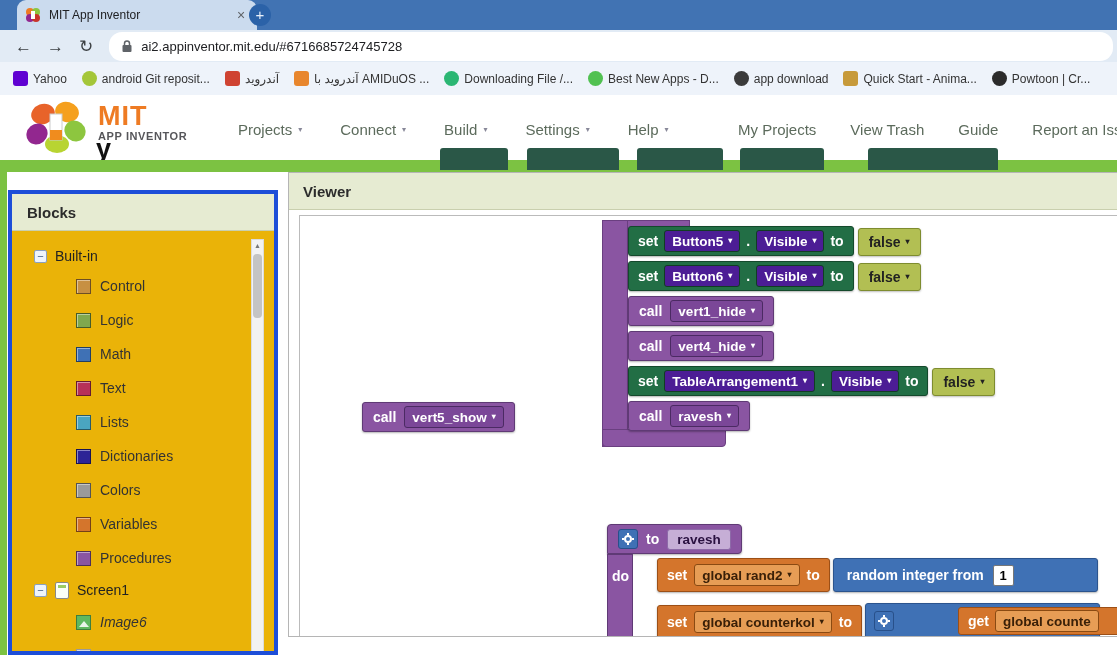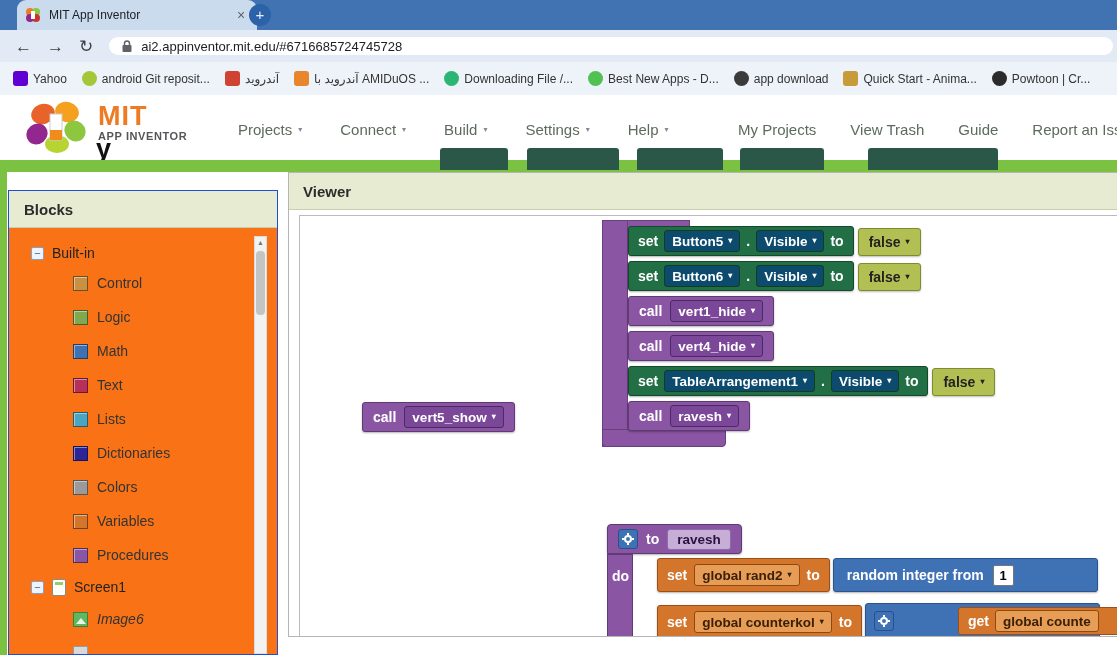--- a/index.html
+++ b/index.html
@@ -11,21 +11,21 @@
   .titlebar { position:absolute; left:0; top:0; width:100%; height:30px; background:#4173b3; }
   .tab { position:absolute; left:17px; top:0; width:240px; height:30px; background:#cbdbee;
          border-radius:9px 9px 0 0; display:flex; align-items:center; padding:0 8px; }
   .tab-title { font-size:12px; color:#202124; margin-left:8px; flex:1; white-space:nowrap; overflow:hidden; }
   .tab-close { color:#5f6368; font-size:14px; width:16px; text-align:center; }
   .newtab-btn { position:absolute; left:249px; top:4px; width:22px; height:22px; border-radius:50%;
                 background:#2b62a8; color:#e8f0fa; font-size:15px; line-height:21px; text-align:center; }
   .navbar { position:absolute; top:30px; left:0; width:100%; height:32px; background:#e2ebf5;
             display:flex; align-items:center; }
   .nav-icon { font-size:17px; color:#3c4043; margin-left:15px; line-height:1; }
-  .addressbar { margin-left:16px; margin-right:4px; flex:1; height:18px; background:#fff;
+  .addressbar { margin-left:16px; margin-right:4px; flex:1; height:29px; background:#fff;
                 border-radius:13px; display:flex; align-items:center; padding:0 12px; }
   .url { font-size:13px; color:#202124; margin-left:8px; white-space:nowrap; }
   .bookmarksbar { position:absolute; top:62px; width:100%; height:33px; background:#eef3fa;
                   display:flex; align-items:center; padding-left:10px; gap:9px; overflow:hidden; }
   .bm { display:flex; align-items:center; gap:5px; font-size:12px; color:#333;
         white-space:nowrap; padding:0 3px; }
   .bm-icon { width:15px; height:15px; border-radius:3px; flex:0 0 auto; }
   .bm-icon.round { border-radius:50%; }
 
   
@@ -44,22 +44,22 @@
   .partial-text { position:absolute; left:96px; top:134px; font-size:27px; font-weight:bold; color:#111; z-index:3; }
 
   
   .green-strip { position:absolute; left:0; top:160px; width:100%; height:12px; background:#7cc242; z-index:3; }
   .green-left  { position:absolute; left:0; top:160px; width:7px; height:495px; background:#7cc242; z-index:3; }
   .cut-btn { position:absolute; top:148px; height:22px; background:#2a5747; border-radius:3px 3px 0 0; z-index:4; }
 
   
   .panel-header { height:37px; background:#e6ebd2; border-bottom:1px solid #c9cfae;
                   display:flex; align-items:center; font-weight:bold; font-size:15px; color:#2c2c2c; }
-  .blocks-panel { position:absolute; left:8px; top:190px; width:270px; height:465px; background:#f97316;
-                  border:1px solid #1d4ed8; z-index:2; overflow:hidden; }
+  .blocks-panel { position:absolute; left:8px; top:190px; width:270px; height:465px; background:#eab308;
+                  border:4px solid #1d4ed8; z-index:2; overflow:hidden; }
   .blocks-panel .panel-header { padding-left:15px; }
   .viewer-panel { position:absolute; left:288px; top:172px; width:829px; height:465px; background:#fff;
                   border:1px solid #b5b5b5; border-right:none; z-index:2; overflow:hidden; }
   .viewer-panel .panel-header { padding-left:14px; }
 
   
   .tree { padding-top:12px; position:relative; }
   .tree-row { display:flex; align-items:center; }
   .toggle { width:13px; height:13px; border:1px solid #8aa0c0; background:#eef4fb; color:#44618a;
             font-size:11px; line-height:10px; text-align:center; margin-right:8px; border-radius:2px; flex:0 0 auto; }
@@ -90,21 +90,21 @@
   .stack-top { left:302px; top:4px; width:88px; height:9px; background:#8a55a2; border:1px solid #6a3f80; }
   .stack-bar { left:302px; top:4px; width:26px; height:227px; background:#8a55a2; border:1px solid #6a3f80; }
   .stack-lip { left:302px; top:213px; width:124px; height:18px; background:#8a55a2;
                border:1px solid #6a3f80; border-radius:0 0 4px 4px; }
   .block-row { position:absolute; display:flex; align-items:flex-end; gap:4px; }
   .set-block { display:flex; align-items:center; gap:6px; background:#226e45; border:1px solid #14492c;
                border-radius:3px; padding:0 9px; height:30px; color:#fff; font-weight:bold; font-size:14px;
                box-shadow:0 1px 2px rgba(0,0,0,.3); }
   .dd { display:flex; align-items:center; gap:5px; padding:0 7px; height:22px; border-radius:3px;
         font-size:13.5px; font-weight:bold; }
-  .dd-set { background:#0c4a6e; border:1px solid #113d24; color:#fff; }
+  .dd-set { background:#4c1d95; border:1px solid #113d24; color:#fff; }
   .dd-purple { background:#7b4798; border:1px solid #4b2a63; color:#fff; }
   .dd-orange { background:#e79d55; border:1px solid #8a4a12; color:#3a2008; }
   .false-block { display:flex; align-items:center; gap:5px; background:#b2bf53; border:1px solid #7e8c2f;
                  border-radius:3px; height:28px; padding:0 10px; color:#222; font-weight:bold; font-size:14px;
                  box-shadow:0 1px 2px rgba(0,0,0,.25); }
   .call-block { display:flex; align-items:center; gap:8px; background:#8a55a2; border:1px solid #5f3a75;
                 border-radius:3px; height:30px; padding:0 10px; color:#fff; font-weight:bold; font-size:14px;
                 box-shadow:0 1px 2px rgba(0,0,0,.3); }
   .proc-header { position:absolute; left:307px; top:308px; display:flex; align-items:center; gap:8px;
                  background:#8a55a2; border:1px solid #5f3a75; border-radius:4px 4px 4px 0; height:30px;

